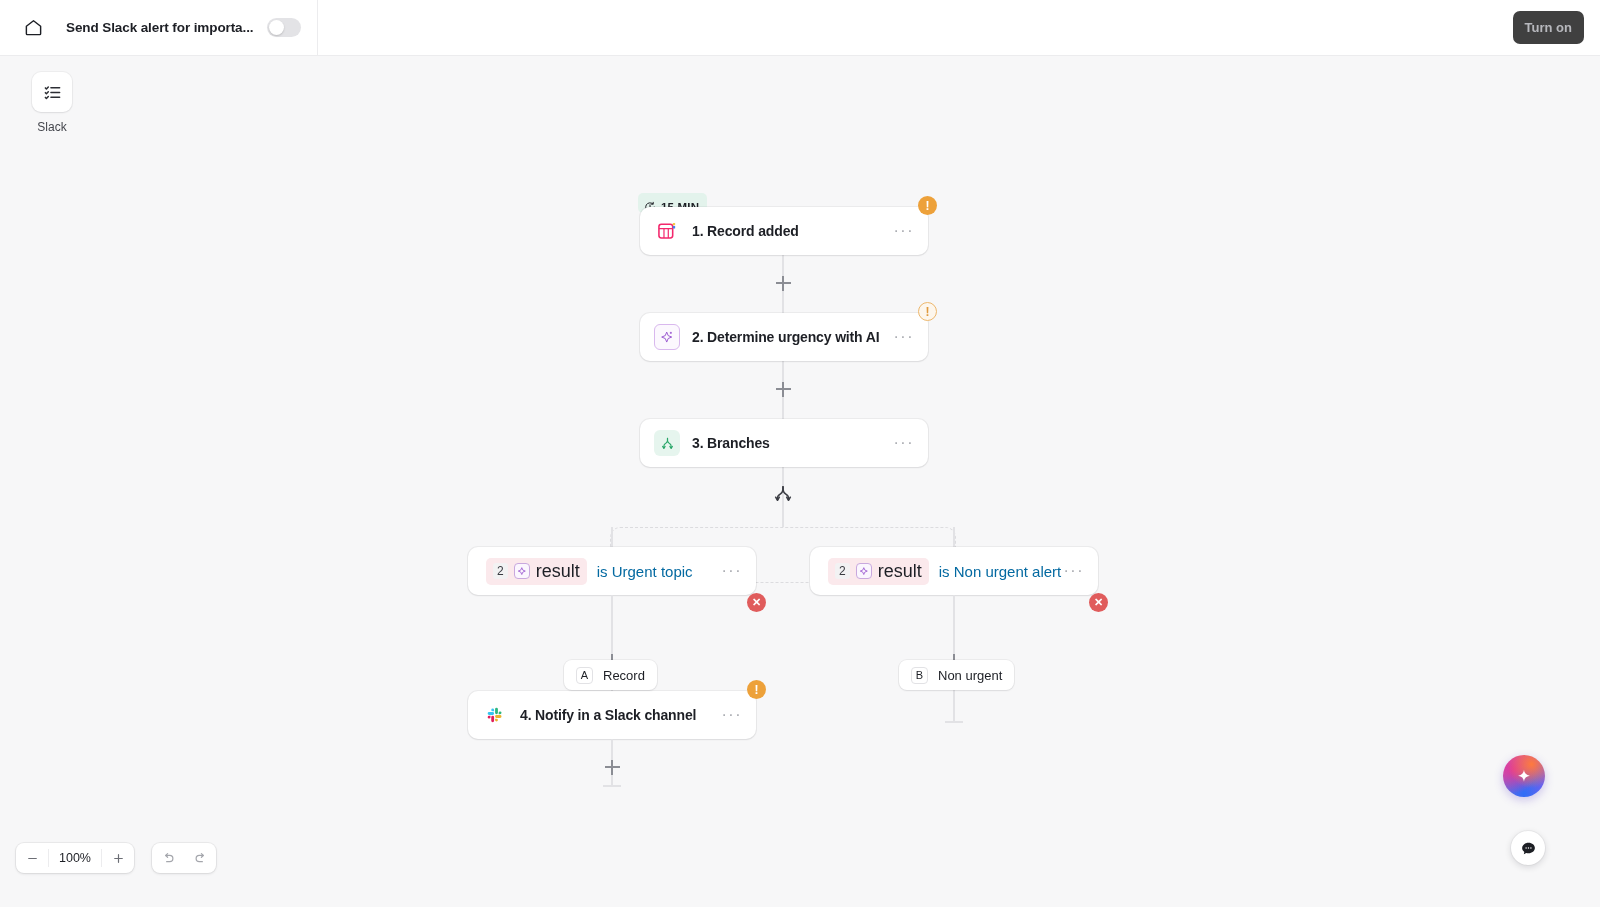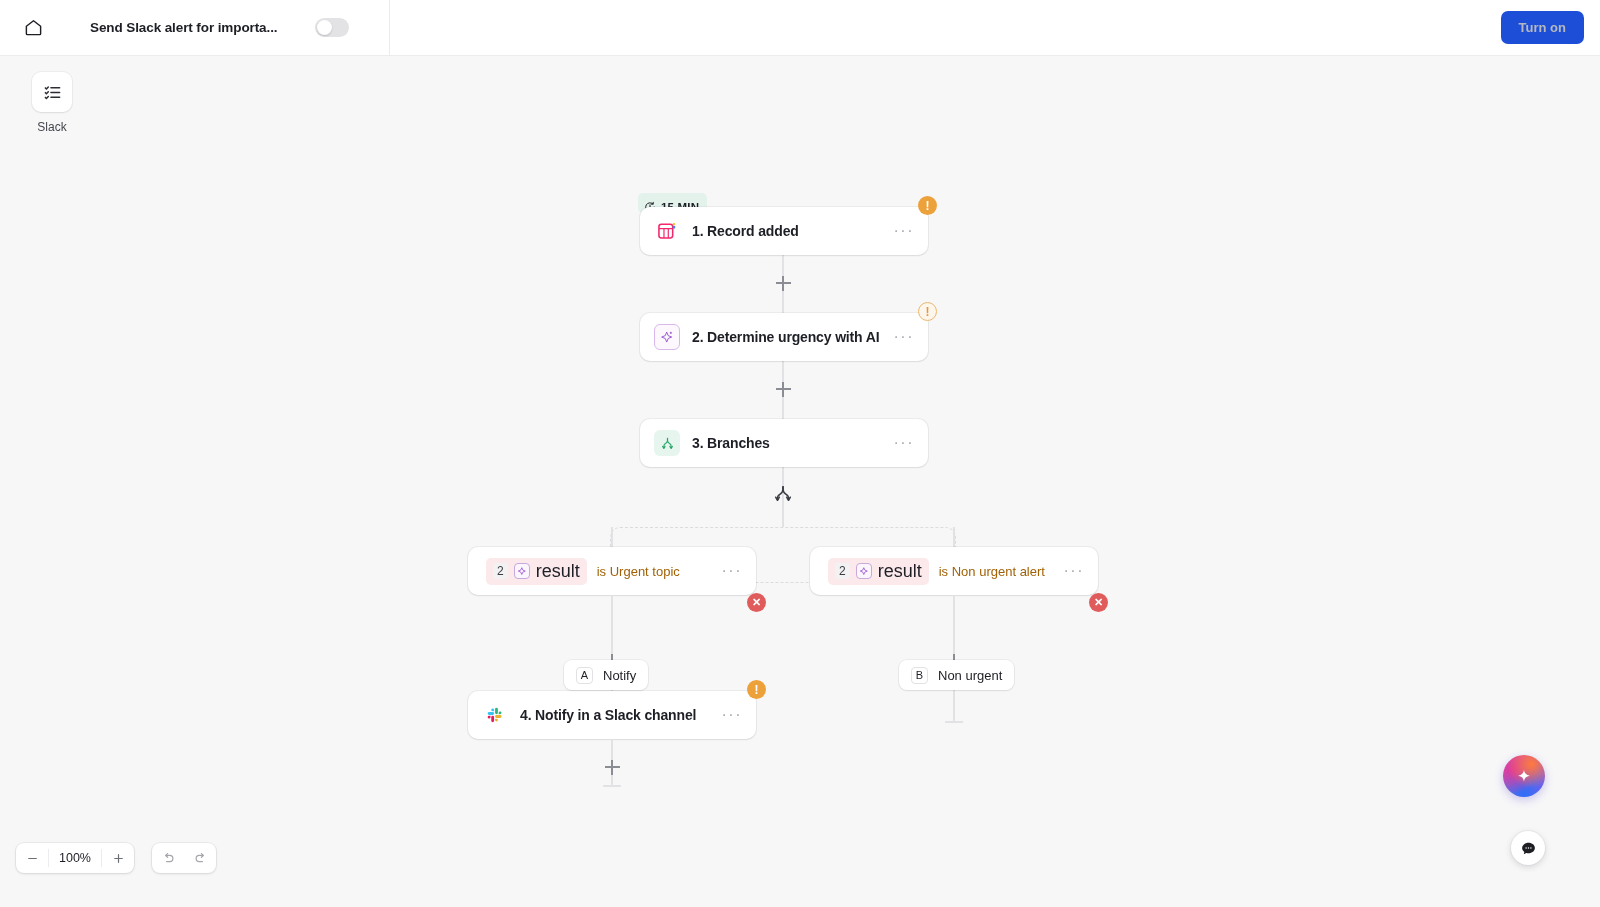--- a/index.html
+++ b/index.html
@@ -11,21 +11,20 @@
   }
   #app { position: relative; width: 1600px; height: 907px; background: #f7f7f8; }
 
   
   .topbar {
     position: absolute; top: 0; left: 0; width: 1600px; height: 56px;
     background: #ffffff;
     border-bottom: 1px solid #ececee;
     display: flex; align-items: center;
     z-index: 40;
-    gap: 24px;
   }
   .home-btn {
     width: 34px; height: 34px; margin-left: 16px;
     display: flex; align-items: center; justify-content: center;
     border-radius: 6px; cursor: pointer;
   }
   .wf-title {
     margin-left: 16px;
     font-size: 13.5px; font-weight: 700; color: #1d1f25;
     letter-spacing: -0.1px;
@@ -40,22 +39,22 @@
   .toggle .knob {
     position: absolute; top: 2px; left: 2px;
     width: 15px; height: 15px; border-radius: 50%;
     background: #fff; box-shadow: 0 1px 2px rgba(0,0,0,.18);
   }
   .topbar-divider {
     width: 1px; height: 56px; background: #ececee; margin-left: 16px;
   }
   .turn-on-btn {
     position: absolute; right: 16px; top: 11px;
-    height: 33px; padding: 0 18px;
-    border-radius: 7px; background: #1d4ed8;
+    height: 33px; padding: 0 12px;
+    border-radius: 7px; background: #404040;
     color: #b7b8bd; font-size: 13px; font-weight: 600;
     display: flex; align-items: center; justify-content: center;
     cursor: default; border: none;
     font-family: "Liberation Sans", sans-serif;
   }
 
   
   .rail { position: absolute; top: 72px; left: 22px; width: 60px; z-index: 30; }
   .rail-item { display: flex; flex-direction: column; align-items: center; cursor: pointer; }
   .rail-icon-box {
@@ -149,21 +148,21 @@
     font-size: 12px; color: #3a3c42; font-weight: 400;
     padding: 0px 4px; line-height: 16px;
   }
   .tok-icon {
     width: 16px; height: 16px; border-radius: 4px;
     border: 1px solid #c9a8de; background: #fbf6fe;
     display: flex; align-items: center; justify-content: center; flex: none;
   }
   .tok-label { font-size: 18px; color: #1d1f25; font-weight: 400; }
   .cond-text {
-    margin-left: 10px; font-size: 13px; color: #a16207; font-weight: 400;
+    margin-left: 10px; font-size: 15px; color: #0369a1; font-weight: 400;
     white-space: nowrap;
   }
 
   
   .branch-chip {
     position: absolute; height: 30px;
     background: #fff; border-radius: 8px;
     box-shadow: 0 1px 2px rgba(16,17,26,.07), 0 0 0 1px rgba(16,17,26,.05);
     display: flex; align-items: center; padding: 0 12px; gap: 10px;
     z-index: 6; cursor: pointer;
@@ -344,21 +343,21 @@
         </span>
         <span class="tok-label">result</span>
       </div>
       <div class="cond-text">is Urgent topic</div>
       <div class="node-dots">···</div>
     </div>
     <div class="badge badge-error" style="left:747px; top:537px;">✕</div>
 
     <div class="branch-chip" style="left:564px; top:604px;">
       <span class="chip-key">A</span>
-      <span class="chip-label">Notify</span>
+      <span class="chip-label">Record</span>
     </div>
 
     <div class="vline" style="left:611px; top:539px; height:80px;"></div>
     <div class="vline" style="left:611px; top:619px; height:78px;"></div>
     <div class="plus-btn" style="left:601px; top:594px;"></div>
 
     <div class="node" style="left:468px; top:635px; width:288px; height:48px;">
       <div class="node-icon">
         <svg width="20" height="20" viewBox="0 0 24 24">
           <path d="M6.6 14.6a1.7 1.7 0 1 1-1.7-1.7h1.7zM7.5 14.6a1.7 1.7 0 0 1 3.4 0v4.3a1.7 1.7 0 1 1-3.4 0z" fill="#e01e5a"></path>

